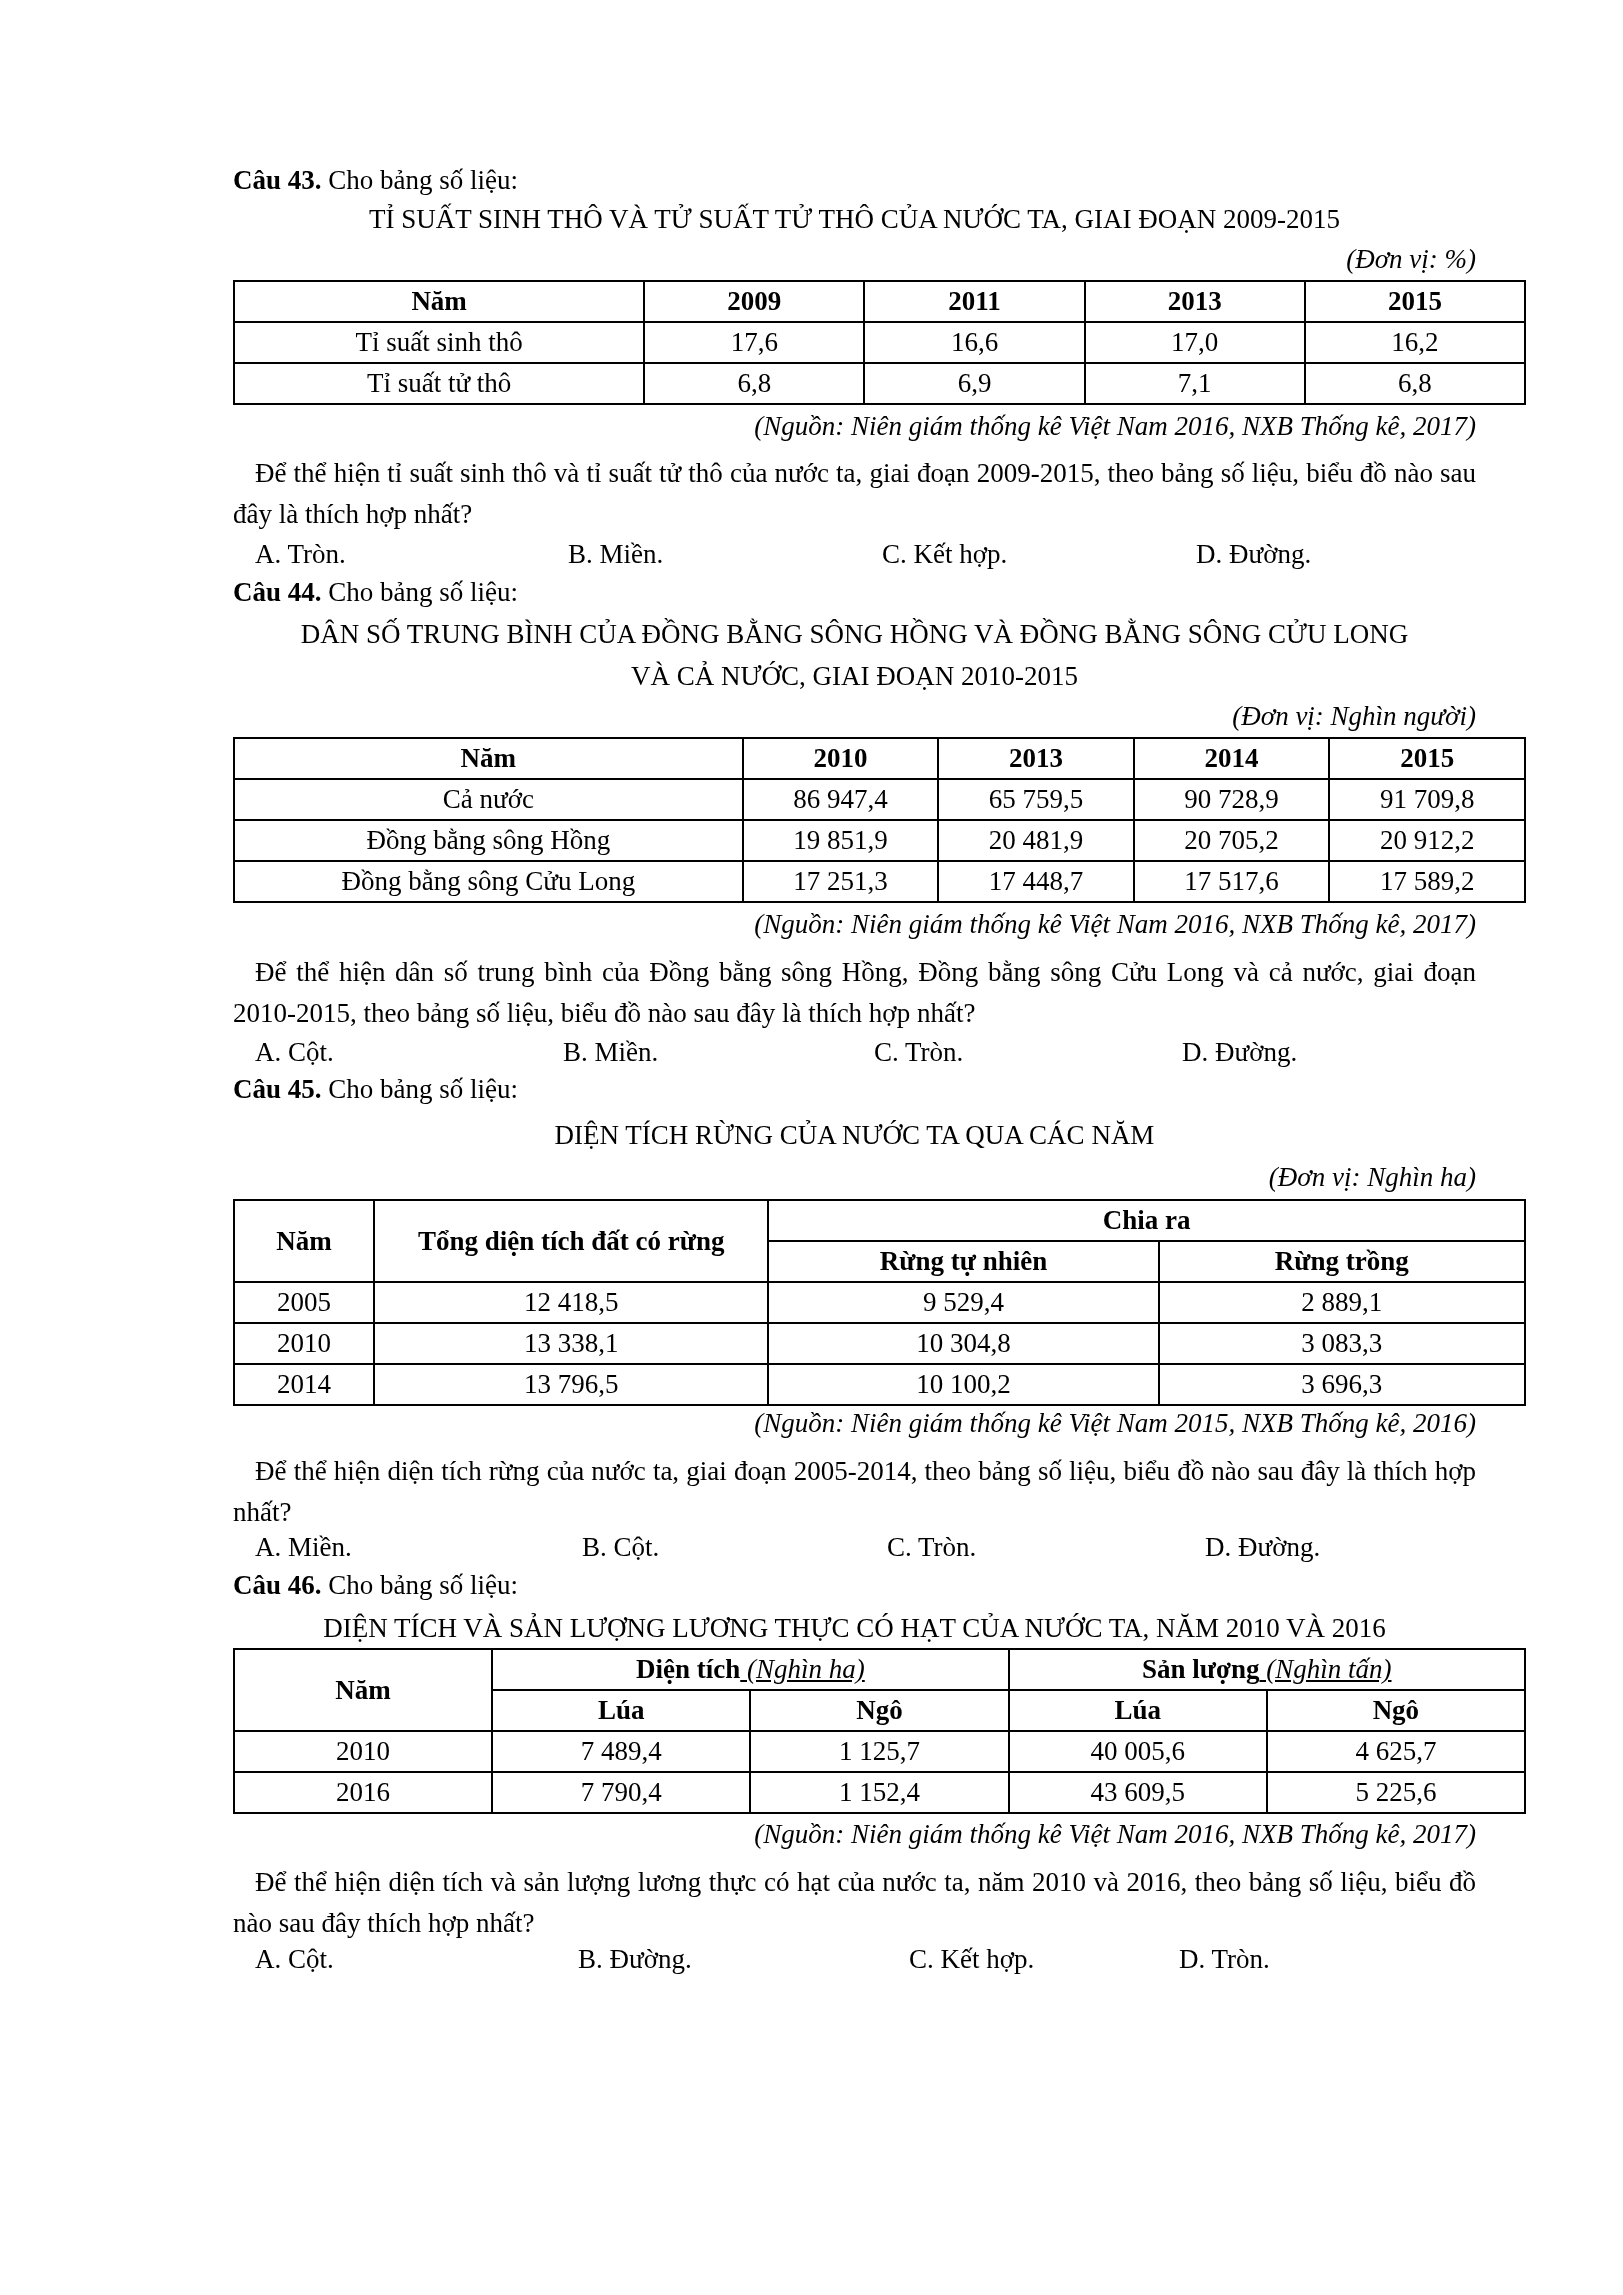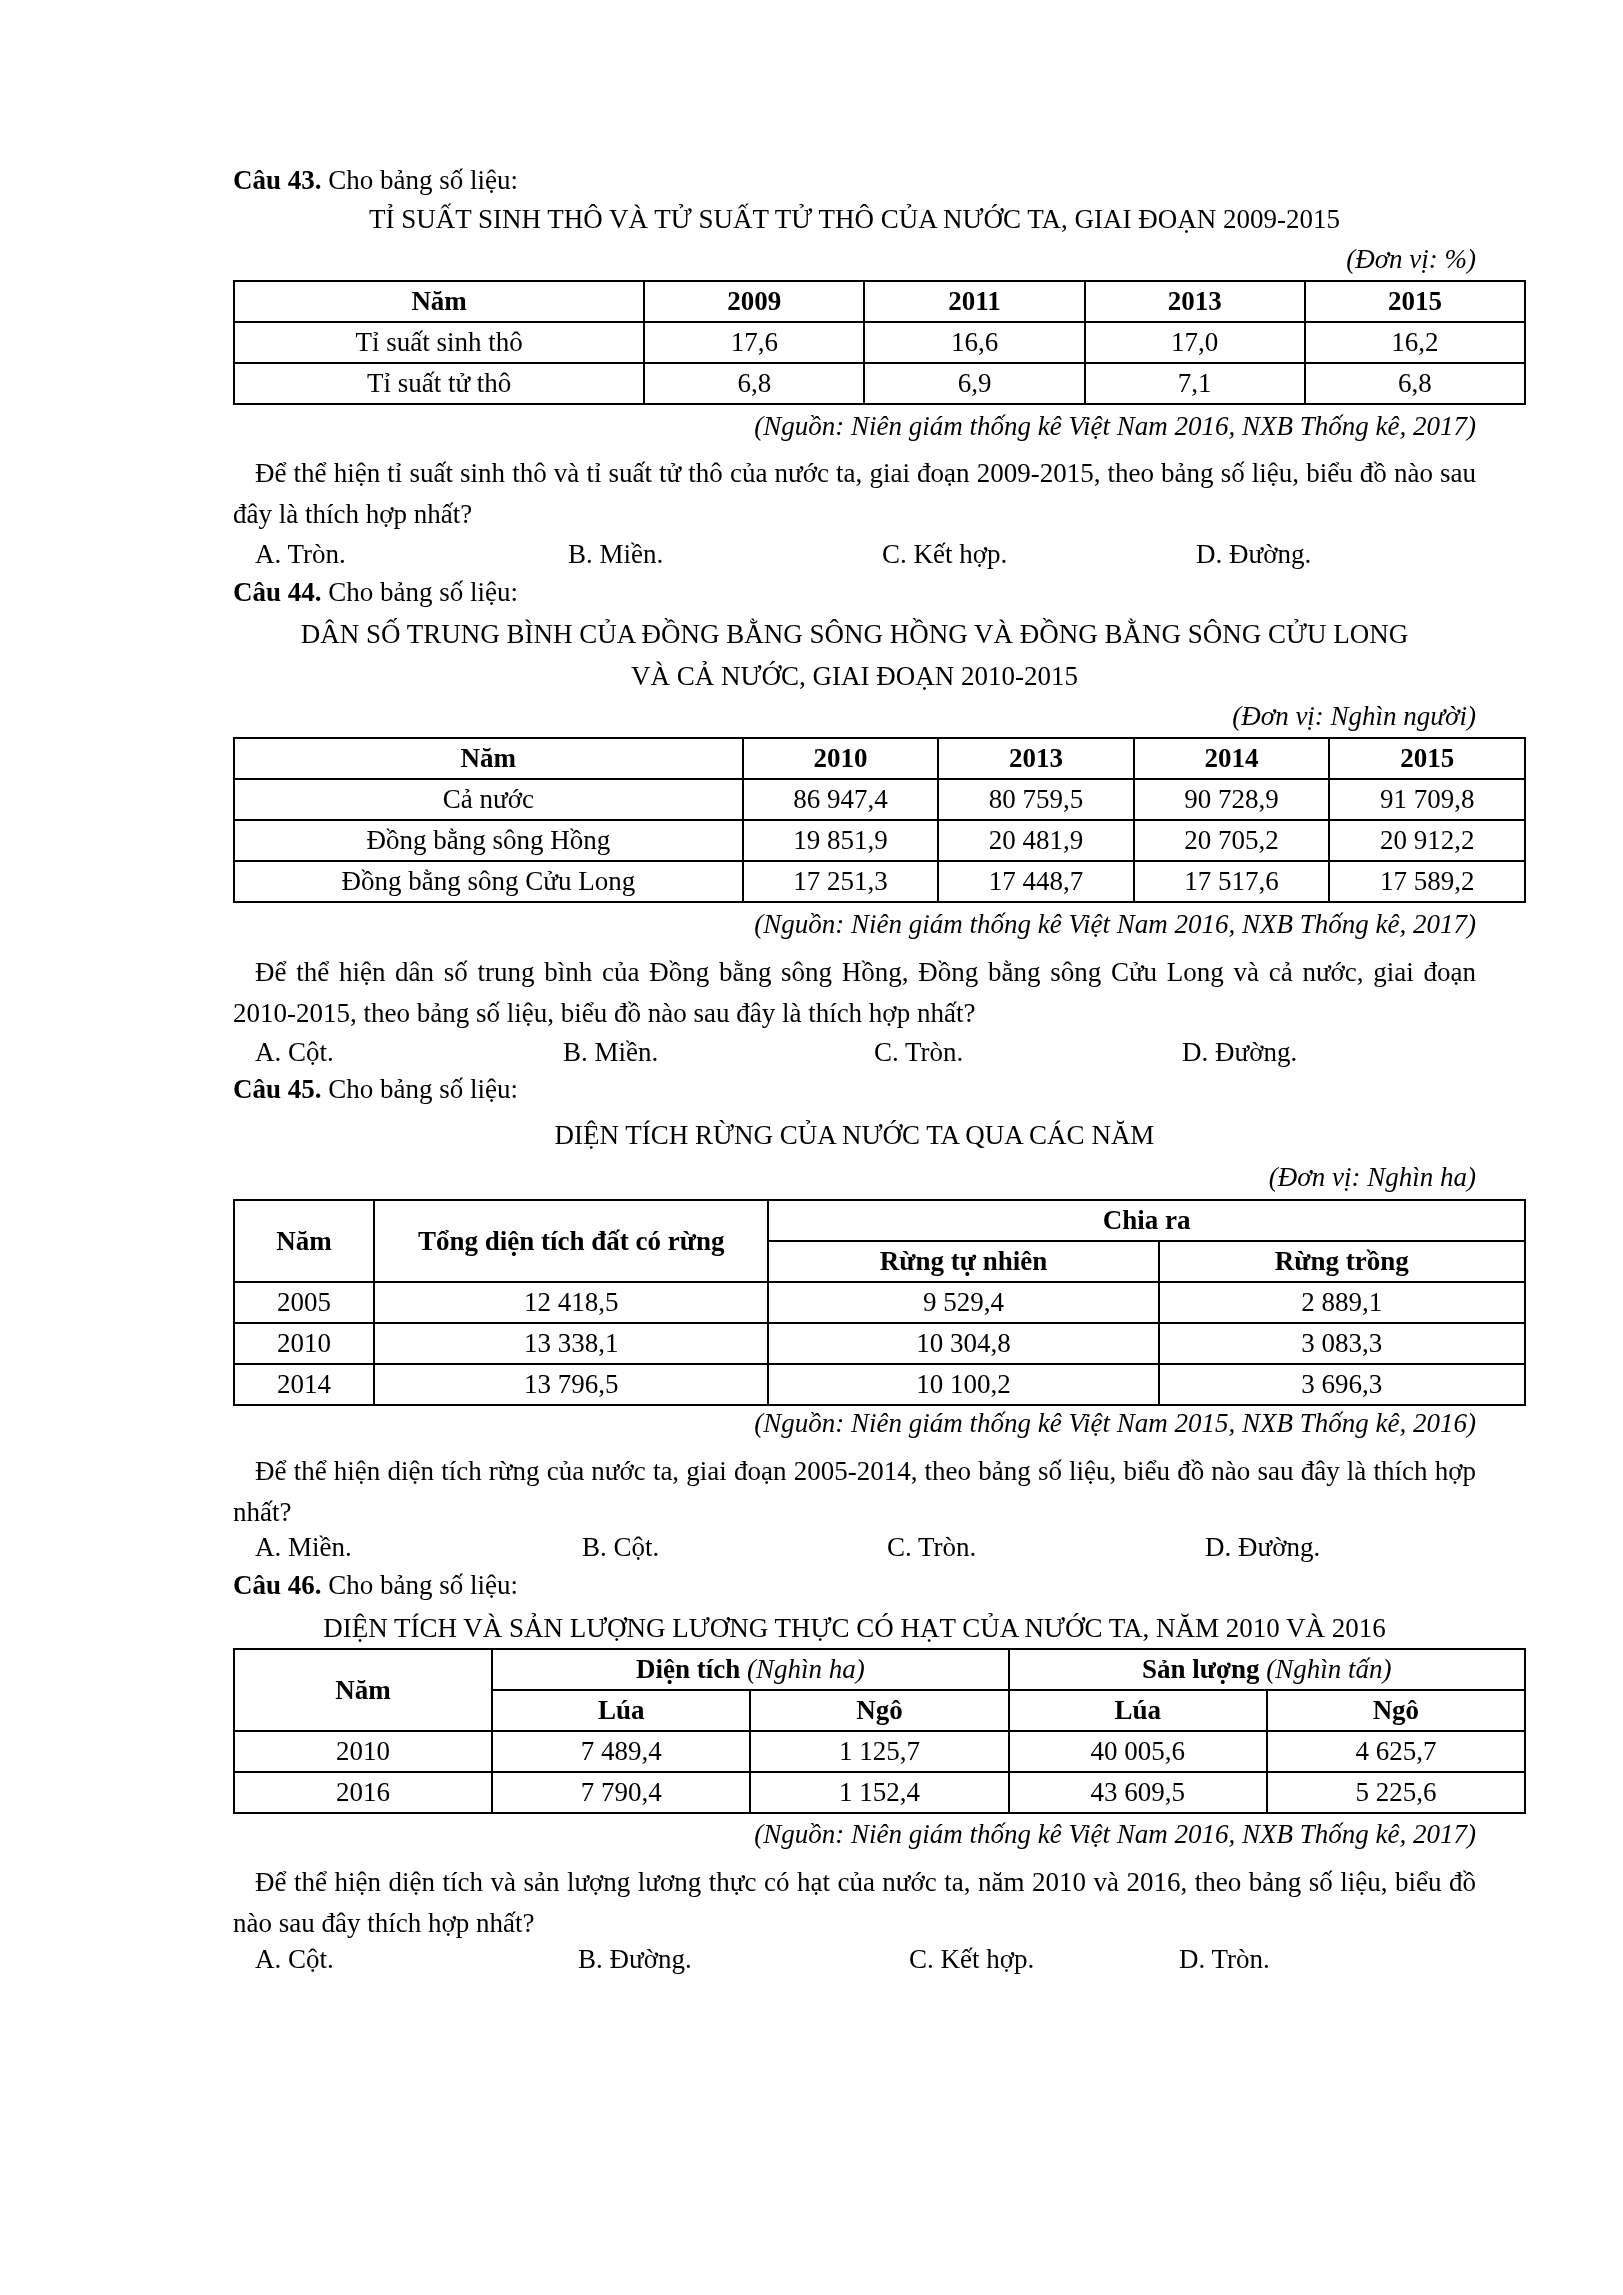--- a/index.html
+++ b/index.html
@@ -13,21 +13,21 @@
   .q-head b { font-weight: bold; }
   .title { position: absolute; left: 0; width: 1243px; text-align: center; white-space: nowrap; }
   .unit { position: absolute; right: 0; font-style: italic; white-space: nowrap; }
   .source { position: absolute; right: 0; font-style: italic; white-space: nowrap; }
   .prompt { position: absolute; left: 0; width: 1243px; text-indent: 22px; line-height: 41px; text-align: justify; }
   .options { position: absolute; left: 22px; width: 1221px; height: 33px; }
   .options span { position: absolute; top: 0; white-space: nowrap; }
   table.data { position: absolute; left: 0; width: 1293px; border-collapse: collapse; }
   table.data td, table.data th { border: 2px solid #000; text-align: center; padding: 0; font-weight: normal; }
   table.data th.b { font-weight: bold; }
-  table.data th i { font-weight: normal; }
+  table.data th i { font-weight: normal; text-decoration: underline; }
 </style>
 </head>
 <body>
 
 <div class="page">
 
   <div class="q-head" style="top:164px"><b>Câu 43.</b><span> Cho bảng số liệu:</span></div>
   <div class="title" style="top:203px">TỈ SUẤT SINH THÔ VÀ TỬ SUẤT TỬ THÔ CỦA NƯỚC TA, GIAI ĐOẠN 2009-2015</div>
   <div class="unit" style="top:243px">(Đơn vị: %)</div>
   <table class="data" style="top:280px">
@@ -87,21 +87,21 @@
         <tr style="height:41px">
       <th class="b">Năm</th>
       <th class="b">2010</th>
       <th class="b">2013</th>
       <th class="b">2014</th>
       <th class="b">2015</th>
     </tr>
     <tr style="height:41px">
       <td>Cả nước</td>
       <td>86 947,4</td>
-      <td>80 759,5</td>
+      <td>65 759,5</td>
       <td>90 728,9</td>
       <td>91 709,8</td>
     </tr>
     <tr style="height:41px">
       <td>Đồng bằng sông Hồng</td>
       <td>19 851,9</td>
       <td>20 481,9</td>
       <td>20 705,2</td>
       <td>20 912,2</td>
     </tr>

